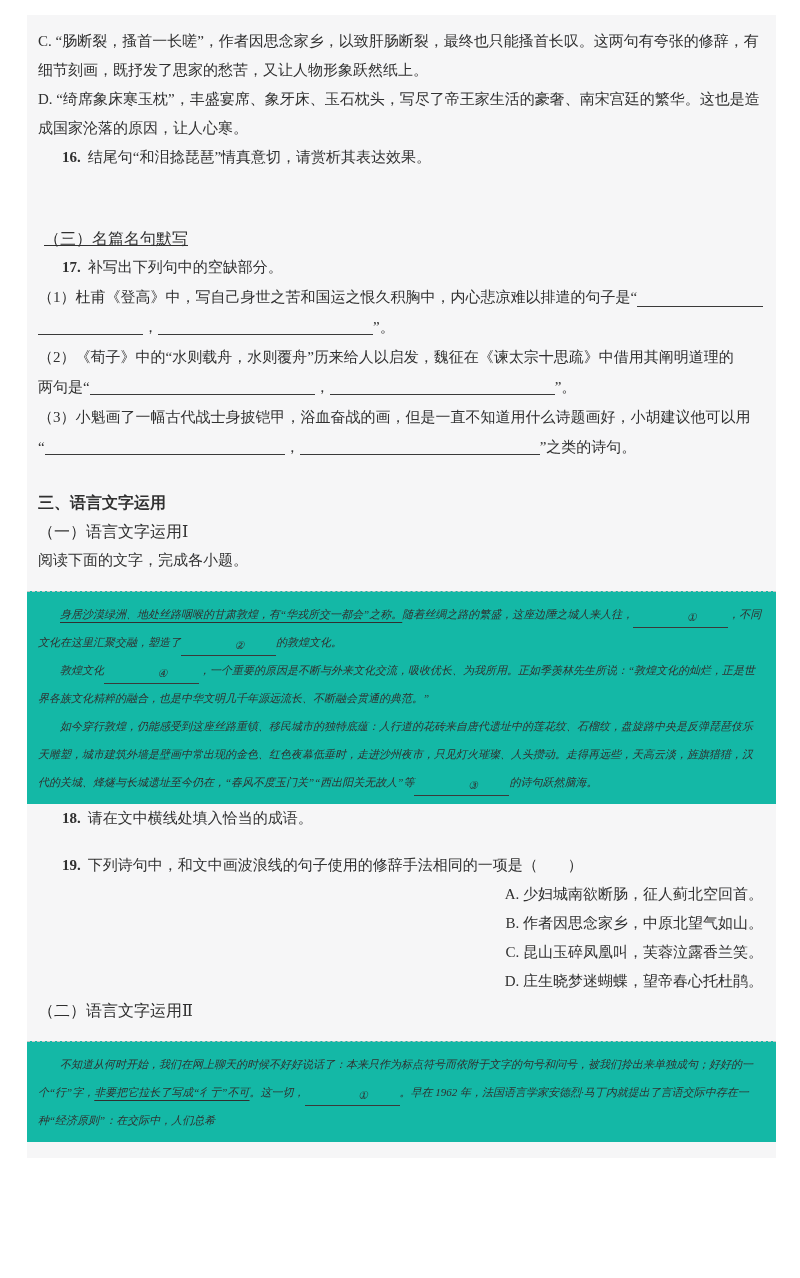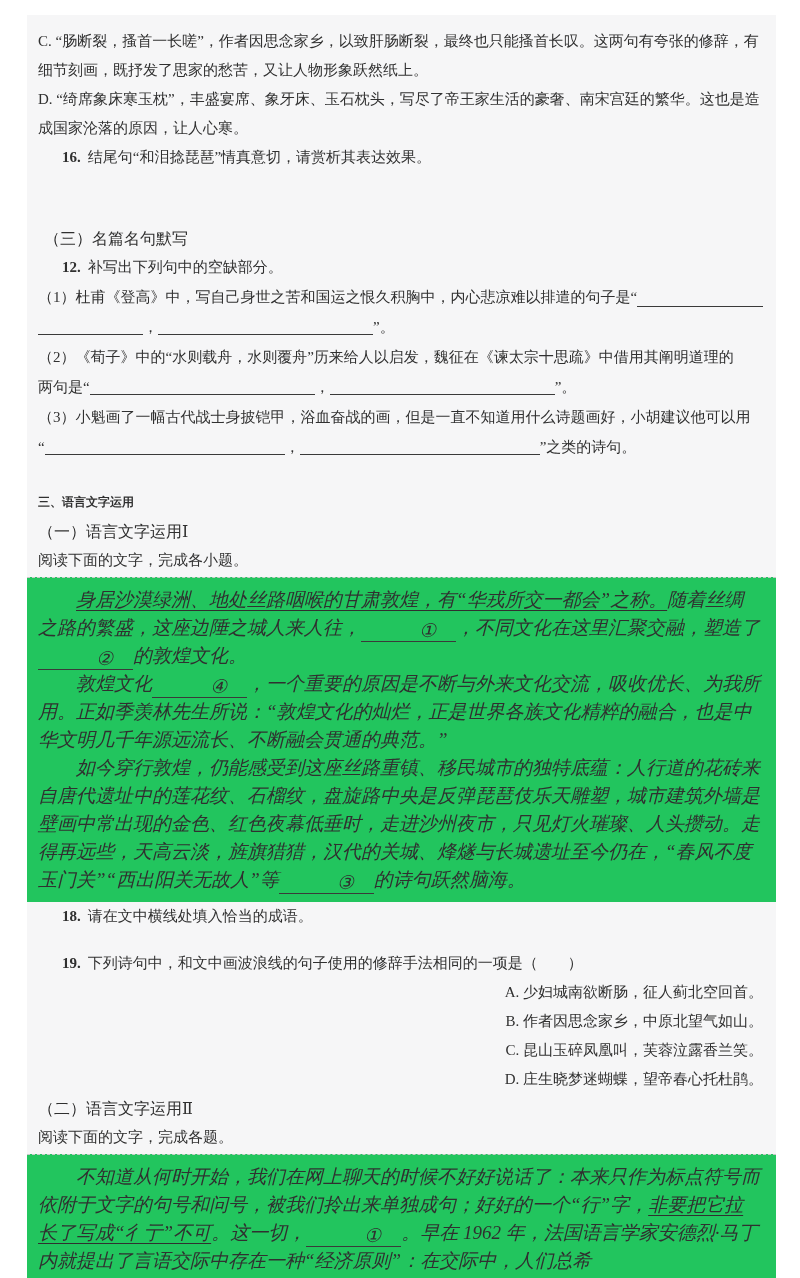--- a/index.html
+++ b/index.html
@@ -18,42 +18,42 @@
     box-sizing:border-box;
     font-size:15px;
     line-height:29px;
   }
   p{margin:0;}
   .q{margin:0;}
   .qnum{font-weight:700;margin-right:7px;margin-left:24px;}
   .spacer-lg{height:52px;}
   .spacer-md{height:26px;}
   .spacer-sm{height:18px;}
-  .sec-head{font-weight:700;font-size:12px;}
+  .sec-head{font-weight:700;font-size:16px;}
   .sub-head{font-size:16px;}
-  .indent-sm{padding-left:6px;}
+  .indent-sm{padding-left:6px;text-decoration:underline;}
   .line{line-height:30px;}
   .flexline{display:flex;align-items:flex-end;}
   .fillflex{flex:1;min-width:60px;border-bottom:1px solid #3a3a3a;height:19px;align-self:flex-end;margin-bottom:5px;}
   .blank{
     display:inline-block;border-bottom:1px solid #3a3a3a;
     text-align:center;line-height:20px;height:20px;vertical-align:-3px;
   }
   .w95{width:95px;}
   .w105{width:105px;}
   .w215{width:215px;}
   .w225{width:225px;}
   .w240{width:240px;}
   .passage{
-    background:#22c55e;
+    background:#14b8a6;
     border-top:1px dashed #c9c9c9;
-    margin:2px -13px 0 -11px;
+    margin:16px -13px 0 -11px;
     padding:8px 14px 8px 11px;
     font-style:italic;
-    font-size:19px;
+    font-size:11px;
     line-height:28px;
   }
   .passage p{text-indent:2em;}
   .u{text-decoration:underline;text-underline-offset:4px;}
   .opt{line-height:29px;text-align:right;}
 </style>
 </head>
 <body>
 
 <div class="page">
@@ -61,21 +61,21 @@
 
     <p class="q">C. “肠断裂，搔首一长嗟”，作者因思念家乡，以致肝肠断裂，最终也只能搔首长叹。这两句有夸张的修辞，有细节刻画，既抒发了思家的愁苦，又让人物形象跃然纸上。</p>
     <p class="q">D. “绮席象床寒玉枕”，丰盛宴席、象牙床、玉石枕头，写尽了帝王家生活的豪奢、南宋宫廷的繁华。这也是造成国家沦落的原因，让人心寒。</p>
 
     <p class="q"><b class="qnum">16.</b><span>结尾句“和泪捻琵琶”情真意切，请赏析其表达效果。</span></p>
 
     <div class="spacer-lg"></div>
 
     <p class="sub-head indent-sm">（三）名篇名句默写</p>
 
-    <p class="q"><b class="qnum">12.</b><span>补写出下列句中的空缺部分。</span></p>
+    <p class="q"><b class="qnum">17.</b><span>补写出下列句中的空缺部分。</span></p>
 
     <div>
       <div class="line flexline">
         <span>（1）杜甫《登高》中，写自己身世之苦和国运之恨久积胸中，内心悲凉难以排遣的句子是“</span>
           <span class="fillflex"></span>
       </div>
       <div class="line">
         <span class="blank w105"></span><span>，</span><span class="blank w215"></span><span>”。</span>
       </div>
     </div>
@@ -116,21 +116,20 @@
 
     <div class="spacer-sm"></div>
 
     <p class="q"><b class="qnum">19.</b><span>下列诗句中，和文中画波浪线的句子使用的修辞手法相同的一项是（　　）</span></p>
     <p class="opt">A. 少妇城南欲断肠，征人蓟北空回首。</p>
     <p class="opt">B. 作者因思念家乡，中原北望气如山。</p>
     <p class="opt">C. 昆山玉碎凤凰叫，芙蓉泣露香兰笑。</p>
     <p class="opt">D. 庄生晓梦迷蝴蝶，望帝春心托杜鹃。</p>
 
     <p class="sub-head">（二）语言文字运用Ⅱ</p>
-    <p>阅读下面的文字，完成各题。</p>
 
     <div class="passage">
       <p>
         <span>不知道从何时开始，我们在网上聊天的时候不好好说话了：本来只作为标点符号而依附于文字的句号和问号，被我们拎出来单独成句；好好的一个“行”字，</span><span class="u">非要把它拉长了写成“彳亍”不可</span><span>。这一切，</span><span class="blank w95">①</span><span>。早在 1962 年，法国语言学家安德烈·马丁内就提出了言语交际中存在一种“经济原则”：在交际中，人们总希</span>
       </p>
     </div>
 
   </div>
 </div>
 

